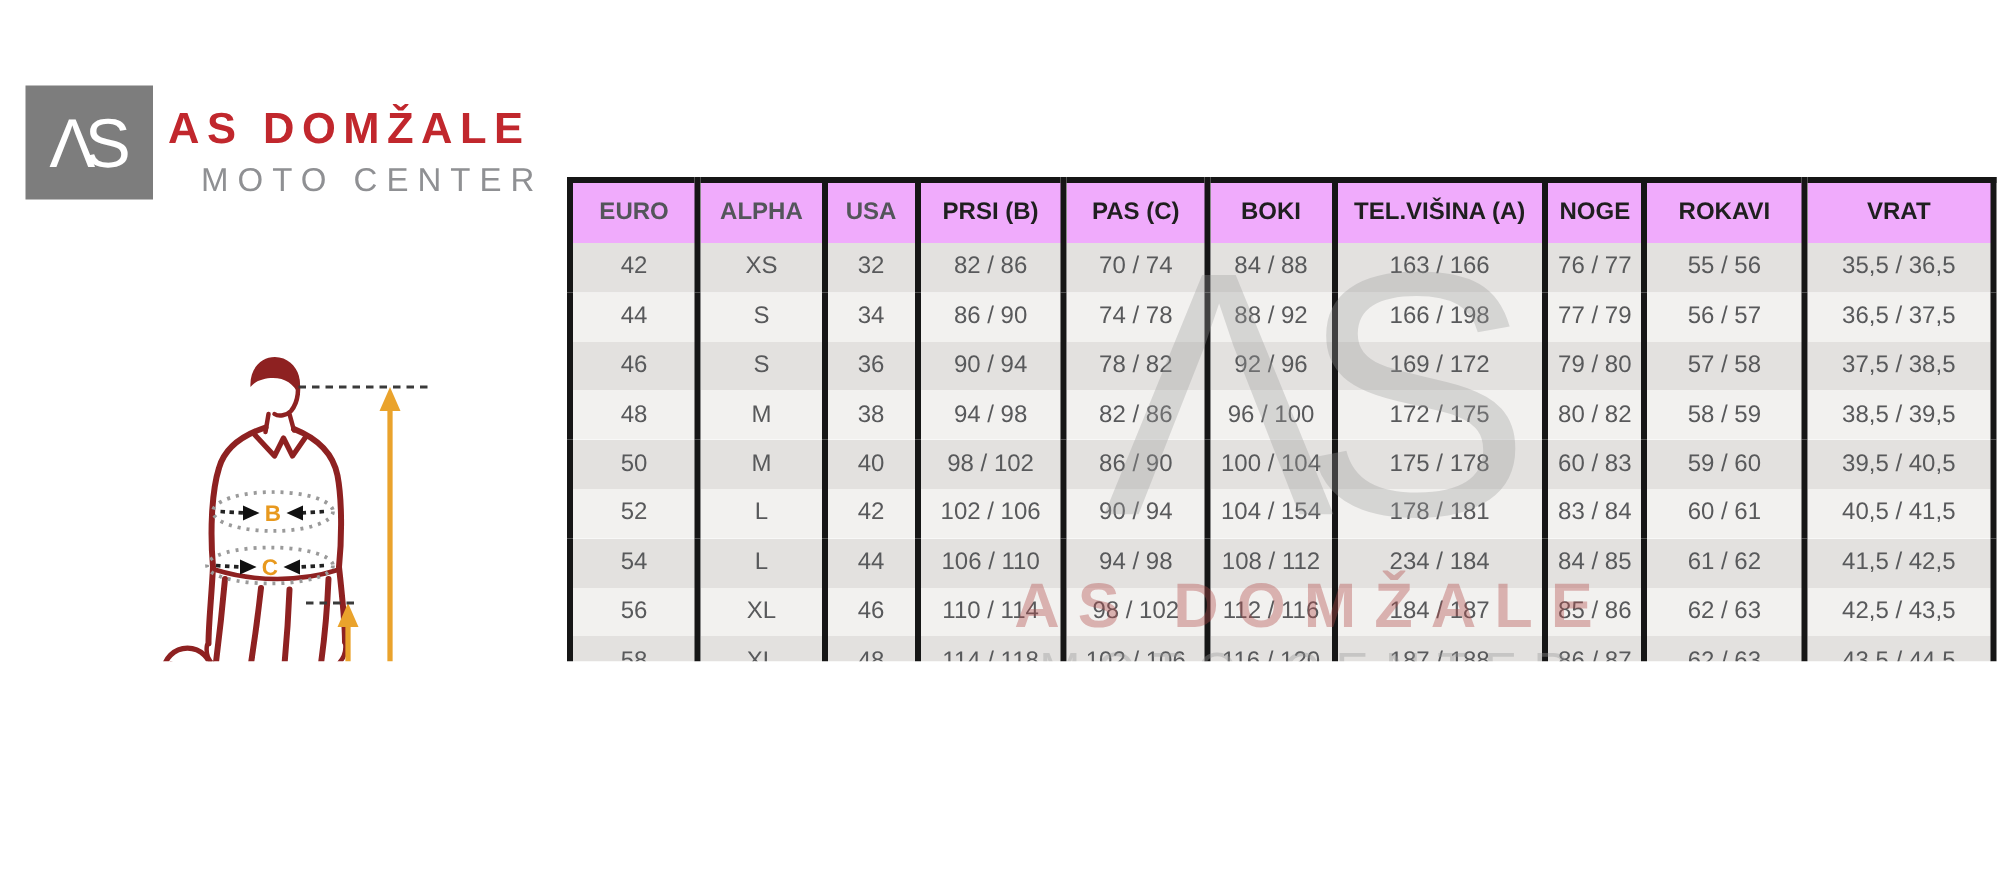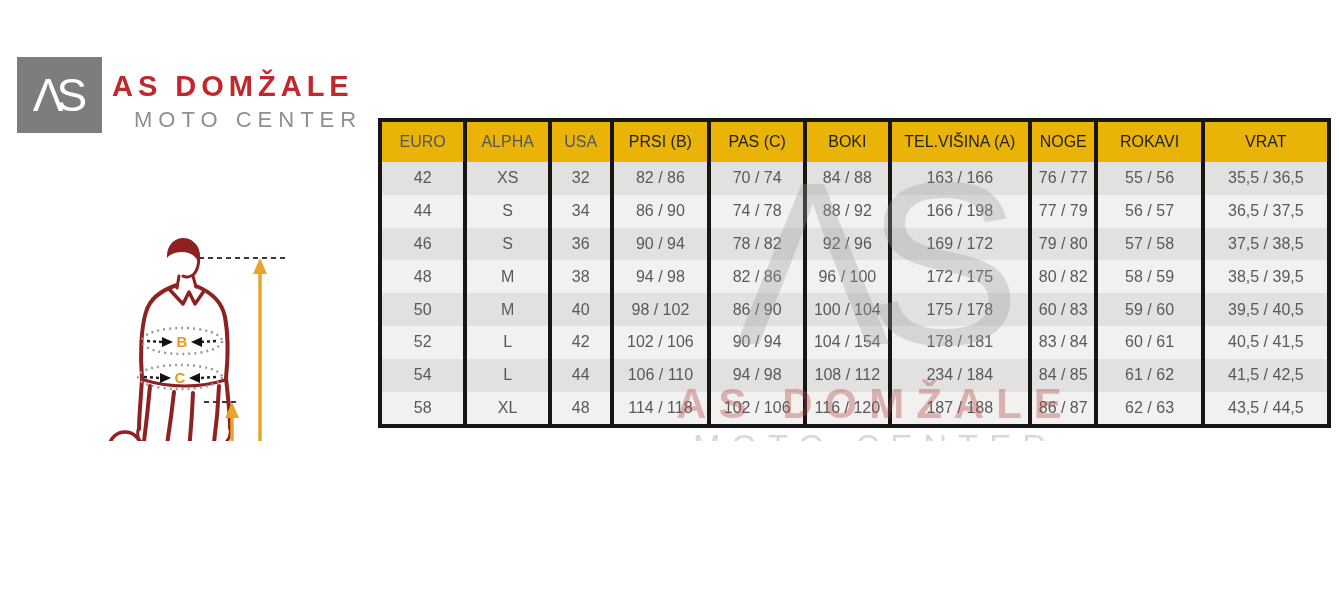--- a/index.html
+++ b/index.html
@@ -21,21 +21,21 @@
 
   
   #diagram{position:absolute;left:92px;top:230px;width:230px;height:332px;}
 
   
   #table-wrap{position:absolute;left:378px;top:118px;width:953px;z-index:1;}
   table{width:100%;border-collapse:collapse;table-layout:fixed;border:4px solid #161616;}
   th,td{border-right:4px solid #161616;text-align:center;vertical-align:middle;
     overflow:hidden;white-space:nowrap;}
   th:last-child,td:last-child{border-right:none;}
-  thead th{height:38px;background:#eab308;font-size:16px;font-weight:normal;color:#1f1f1f;}
+  thead th{height:38px;background:#f0abfc;font-size:16px;font-weight:bold;color:#1f1f1f;}
   thead th:nth-child(-n+3){color:#53555a;}
   tbody td{height:30.8px;font-size:16px;color:#58595b;}
   tbody tr:nth-child(odd) td{background:#e3e1df;}
   tbody tr:nth-child(even) td{background:#f2f1ef;}
   col.c0{width:9.0%}  col.c1{width:8.9%}  col.c2{width:6.5%}  col.c3{width:10.3%}
   col.c4{width:10.1%} col.c5{width:8.9%}  col.c6{width:14.8%} col.c7{width:7.0%}
   col.c8{width:11.2%} col.c9{width:13.3%}
 
   
   #watermark{position:absolute;left:0;top:0;width:1339px;height:595px;pointer-events:none;z-index:2;}
@@ -230,20 +230,32 @@
             <td>44</td>
             <td>106 / 110</td>
             <td>94 / 98</td>
             <td>108 / 112</td>
             <td>234 / 184</td>
             <td>84 / 85</td>
             <td>61 / 62</td>
             <td>41,5 / 42,5</td>
           </tr>
           <tr>
+            <td>56</td>
+            <td>XL</td>
+            <td>46</td>
+            <td>110 / 114</td>
+            <td>98 / 102</td>
+            <td>112 / 116</td>
+            <td>184 / 187</td>
+            <td>85 / 86</td>
+            <td>62 / 63</td>
+            <td>42,5 / 43,5</td>
+          </tr>
+          <tr>
             <td>58</td>
             <td>XL</td>
             <td>48</td>
             <td>114 / 118</td>
             <td>102 / 106</td>
             <td>116 / 120</td>
             <td>187 / 188</td>
             <td>86 / 87</td>
             <td>62 / 63</td>
             <td>43,5 / 44,5</td>

